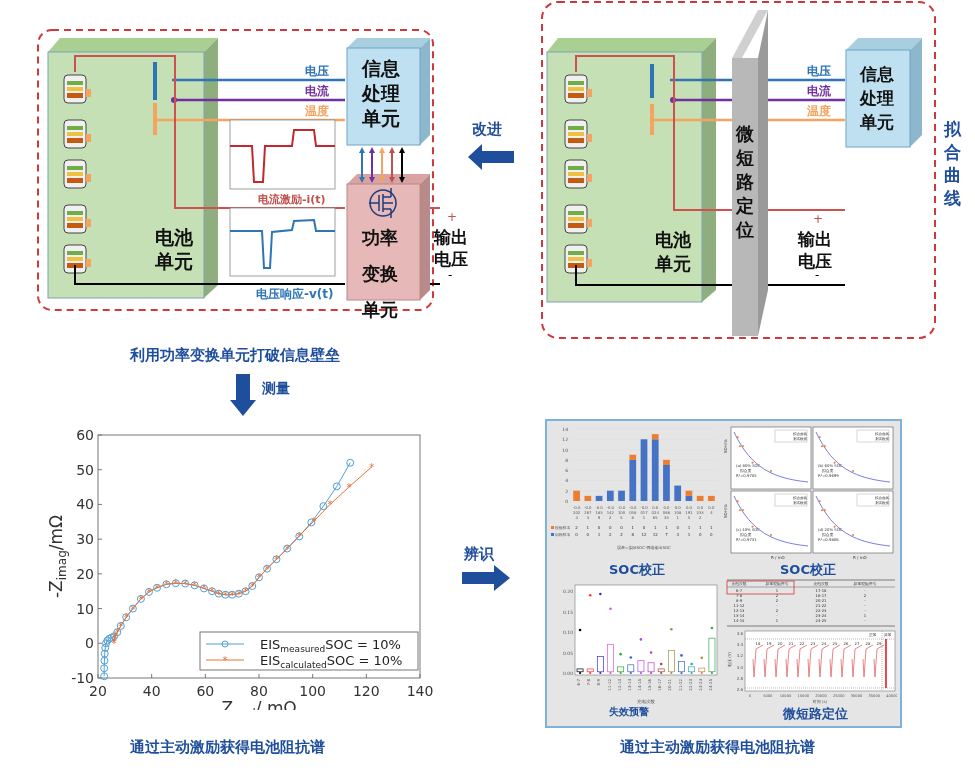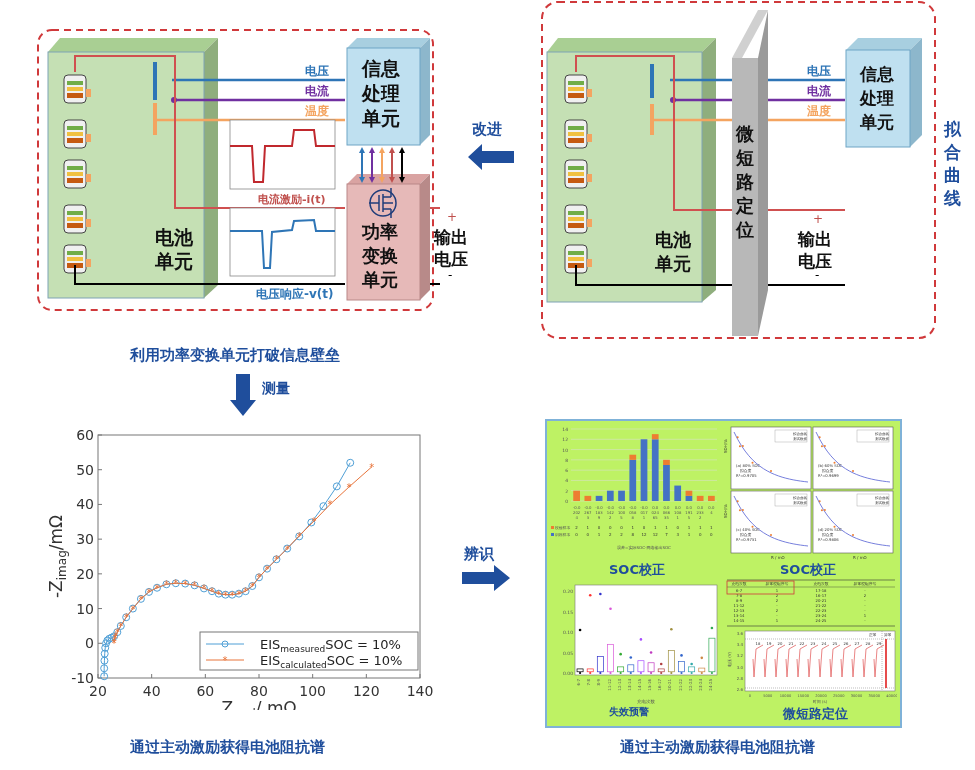--- a/index.html
+++ b/index.html
@@ -1,21 +1,21 @@
 <!DOCTYPE html>
 <html><head>
 <meta charset="utf-8">
 <style>
   html, body { margin:0; padding:0; background:#ffffff; }
   body { width:975px; height:770px; position:relative; overflow:hidden;
          font-family:"DejaVu Sans", sans-serif; }
   .abs { position:absolute; }
   .title-blue { color:#1f4e9c; font-weight:bold; }
   svg text { font-family:"DejaVu Sans", sans-serif; }
-  .panel-box { border:2px solid #7fb2d8; background:#bef264; }
+  .panel-box { border:2px solid #7fb2d8; background:#e5e5e5; }
 </style>
 </head>
 <body>
 
 <div class="abs" style="left:0;top:0;width:460px;height:330px;">
   <svg width="460" height="330" style="position:absolute;left:0;top:0;">
     <rect x="38" y="30" width="395" height="280" rx="14" fill="none" stroke="#d0393b" stroke-width="2" stroke-dasharray="7,5"></rect>
 
     <polygon points="48,52 60,38 218,38 204,52" fill="#a9cf93"></polygon>
     <polygon points="204,52 218,38 218,285 204,298" fill="#8fae7d"></polygon>
@@ -113,21 +113,21 @@
     <g>
       <rect x="230" y="208" width="105" height="68" fill="#fff" stroke="#888" stroke-width="0.8"></rect>
       <polyline points="230,231 262,231 264,268 270,268 272,232 292,230 294,221 314,220 316,231 335,231" fill="none" stroke="#2e75b6" stroke-width="2"></polyline>
     </g>
   </svg>
   <div class="abs" style="left:155px;top:225px;font-size:19px;font-weight:bold;line-height:24px;white-space:pre;color:#111;">电池
 单元</div>
   <div class="abs" style="left:362px;top:56px;font-size:19px;font-weight:bold;line-height:25px;white-space:pre;color:#111;">信息
 处理
 单元</div>
-  <div class="abs" style="left:362px;top:220px;font-size:18px;font-weight:bold;line-height:24px;white-space:pre;color:#111;">功率
+  <div class="abs" style="left:362px;top:220px;font-size:18px;font-weight:bold;line-height:36px;white-space:pre;color:#111;">功率
 变换
 单元</div>
   <div class="abs" style="left:305px;top:63px;font-size:12px;font-weight:bold;color:#2e75b6;">电压</div>
   <div class="abs" style="left:305px;top:83px;font-size:12px;font-weight:bold;color:#7030a0;">电流</div>
   <div class="abs" style="left:305px;top:103px;font-size:12px;font-weight:bold;color:#f4a460;">温度</div>
   <div class="abs" style="left:258px;top:192px;font-size:11px;font-weight:bold;color:#c0504d;">电流激励-i(t)</div>
   <div class="abs" style="left:256px;top:286px;font-size:12px;font-weight:bold;color:#2e75b6;">电压响应-v(t)</div>
   <div class="abs" style="left:447px;top:210px;font-size:12px;color:#c0504d;">+</div>
   <div class="abs" style="left:434px;top:226px;font-size:17px;font-weight:bold;line-height:22px;white-space:pre;color:#111;">输出
 电压</div>

